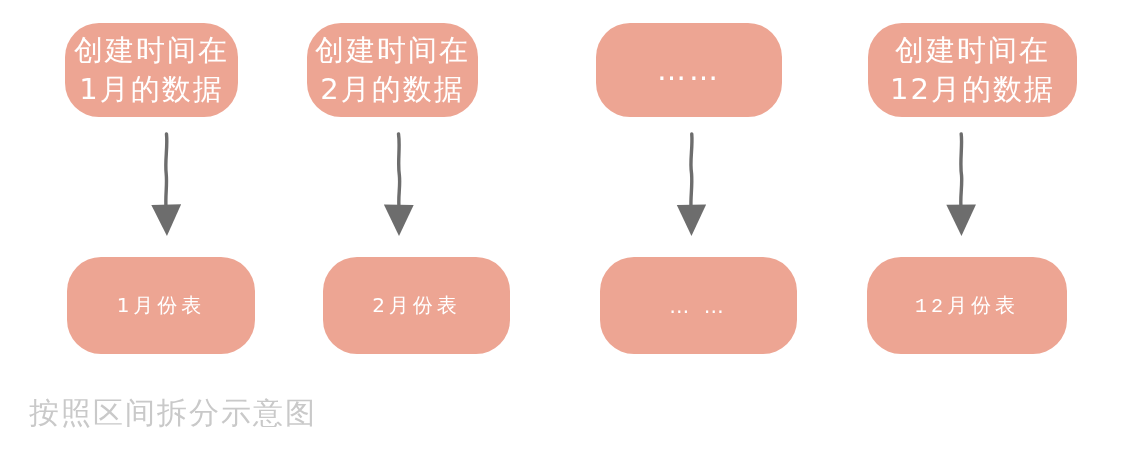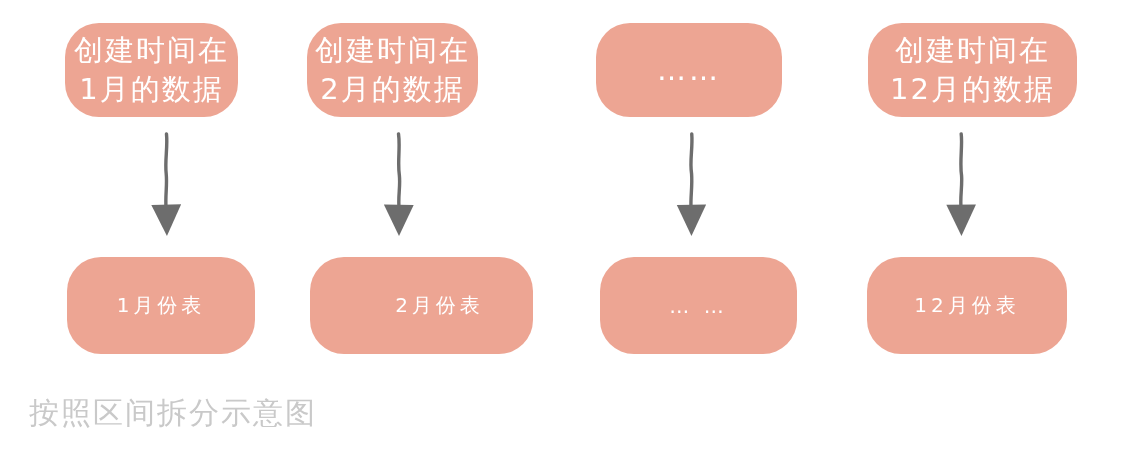--- a/index.html
+++ b/index.html
@@ -34,23 +34,23 @@
   .top-box .box-label { font-size: 29px; line-height: 39px; }
   .bottom-box { top: 257px; height: 97px; }
   .bottom-box .box-label { font-size: 20px; letter-spacing: 4px; }
 
   .t1 { left: 65px;  width: 173px; }
   .t2 { left: 307px; width: 171px; }
   .t3 { left: 596px; width: 186px; }
   .t4 { left: 868px; width: 209px; }
 
   .b1 { left: 67px;  width: 188px; }
-  .b2 { left: 310px; width: 187px; padding-left: 36px; }
+  .b2 { left: 323px; width: 187px; }
   .b3 { left: 600px; width: 197px; }
-  .b4 { left: 867px; width: 200px; }
+  .b4 { left: 867px; width: 200px; font-family: Liberation Mono, monospace; }
 
   .ellipsis-label { font-size: 30px; letter-spacing: 3px; line-height: 94px; }
 
   .arrow {
     position: absolute;
     top: 132px;
     width: 40px;
     height: 106px;
     color: var(--arrow, #6d6d6d);
   }

